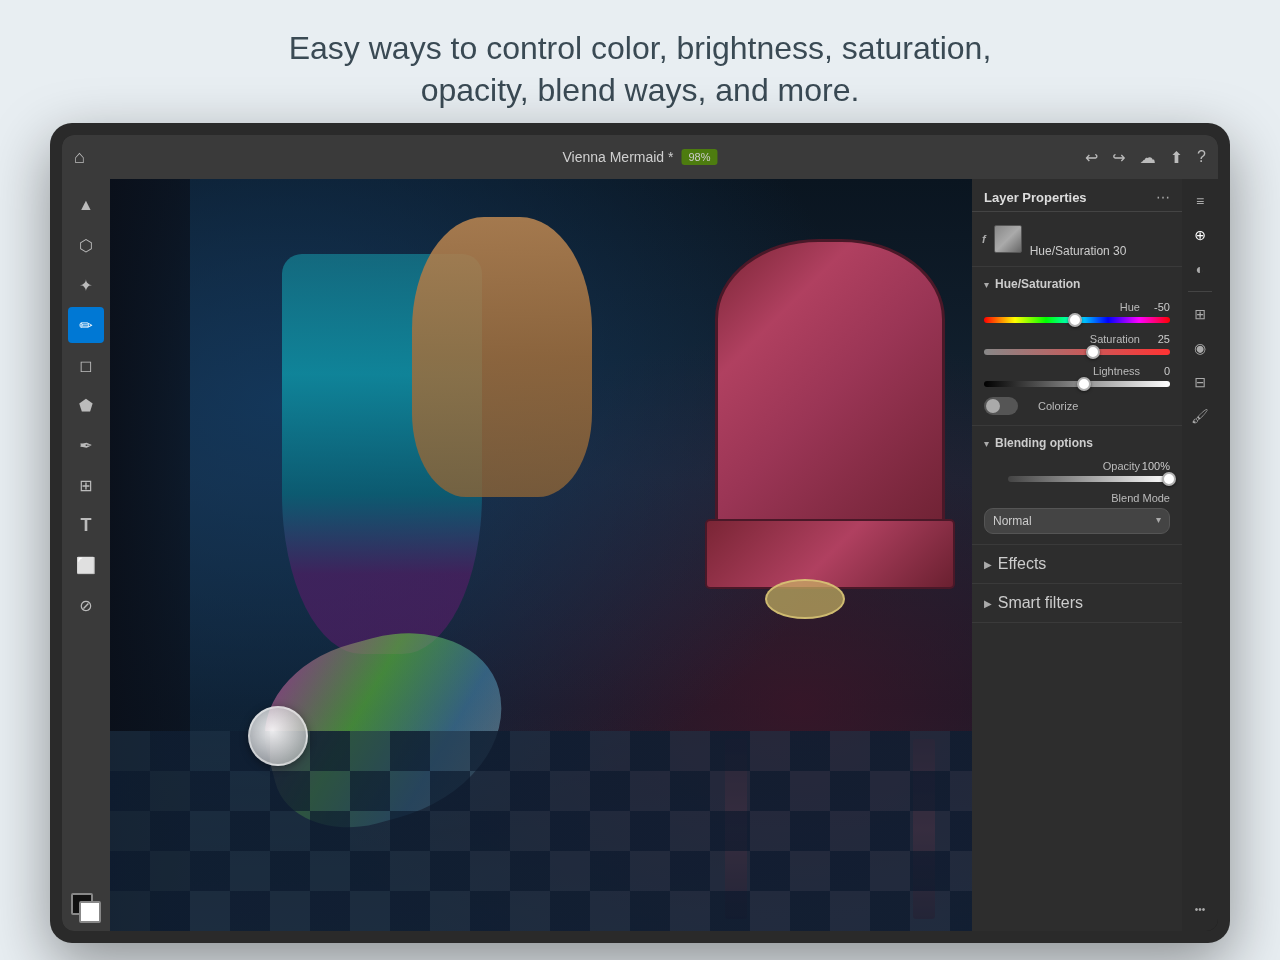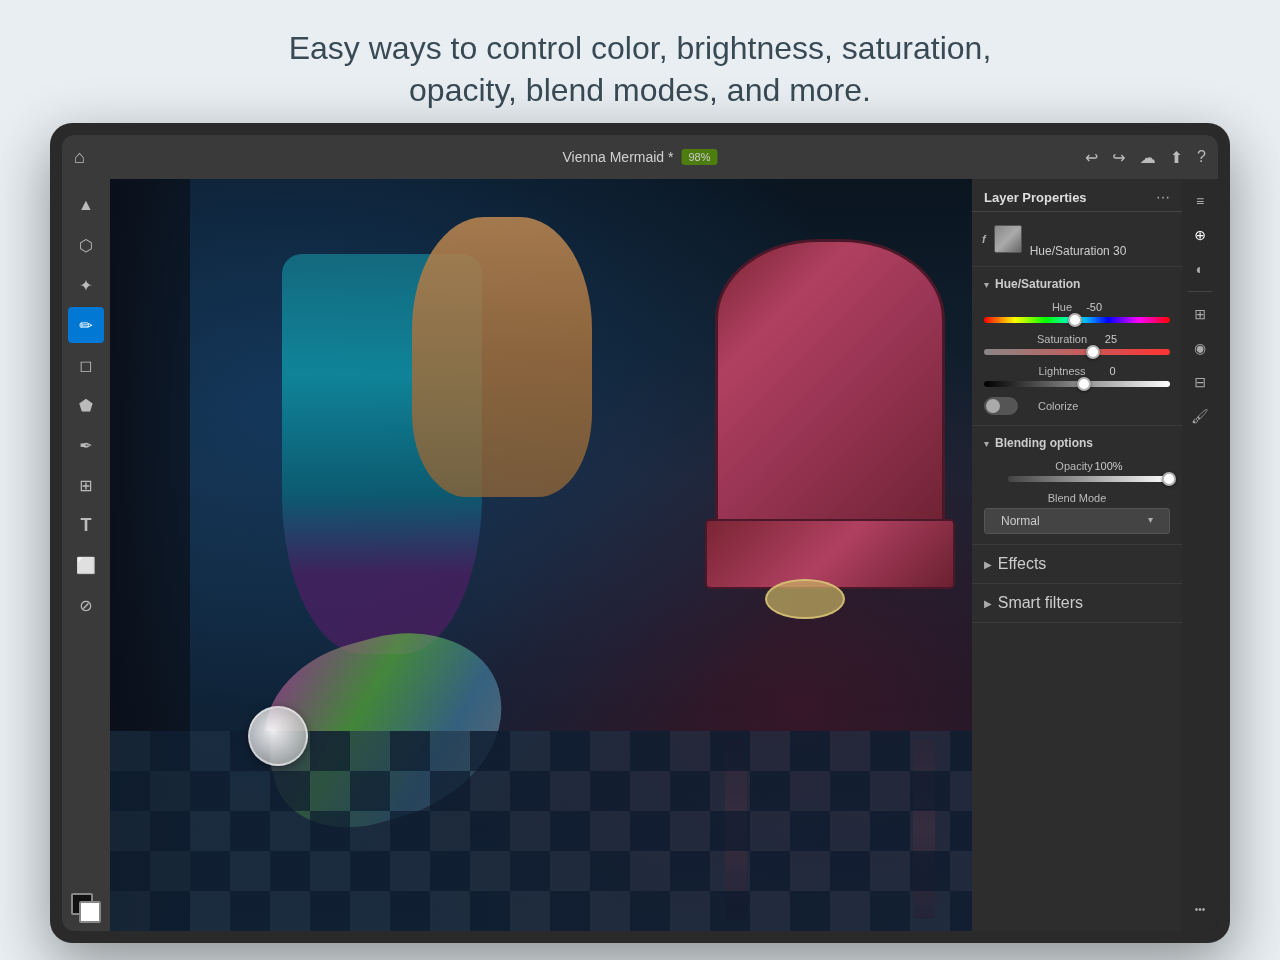--- a/index.html
+++ b/index.html
@@ -269,21 +269,21 @@
       font-size: 12px;
       font-weight: 600;
     }
 
     .slider-row {
       margin-bottom: 10px;
     }
 
     .slider-label-row {
       display: flex;
-      justify-content: center;
+      justify-content: flex-end;
       align-items: center;
       margin-bottom: 4px;
     }
 
     .slider-label {
       color: #bbb;
       font-size: 11px;
     }
 
     .slider-value {
@@ -364,22 +364,22 @@
       padding: 10px 12px;
       border-bottom: 1px solid #3a3a3a;
     }
 
     .blend-dropdown {
       flex: 1;
       background: #444;
       border: 1px solid #555;
       color: #ccc;
       font-size: 12px;
-      padding: 5px 16px;
-      border-radius: 3px;
+      padding: 5px 8px;
+      border-radius: 9px;
       display: flex;
       align-items: flex-start;
       justify-content: space-between;
       cursor: pointer;
     }
 
     
     .collapsible-section {
       padding: 10px 12px;
       border-bottom: 1px solid #3a3a3a;
@@ -452,21 +452,21 @@
       background: linear-gradient(135deg, #888 0%, #aaa 50%, #666 100%);
       border-radius: 2px;
       border: 1px solid #555;
     }
   </style>
 </head>
 <body>
 
 <div class="headline">
   <span>Easy ways to control color, brightness, saturation,</span><br>
-  <span>opacity, blend modes, and more.</span>
+  <span>opacity, blend ways, and more.</span>
 </div>
 
 <div class="tablet-wrapper">
   <div class="tablet-screen">
 
     <div class="top-bar">
       <div class="top-bar-left">
         <span class="home-icon">⌂</span>
       </div>
       <div class="top-bar-center">

